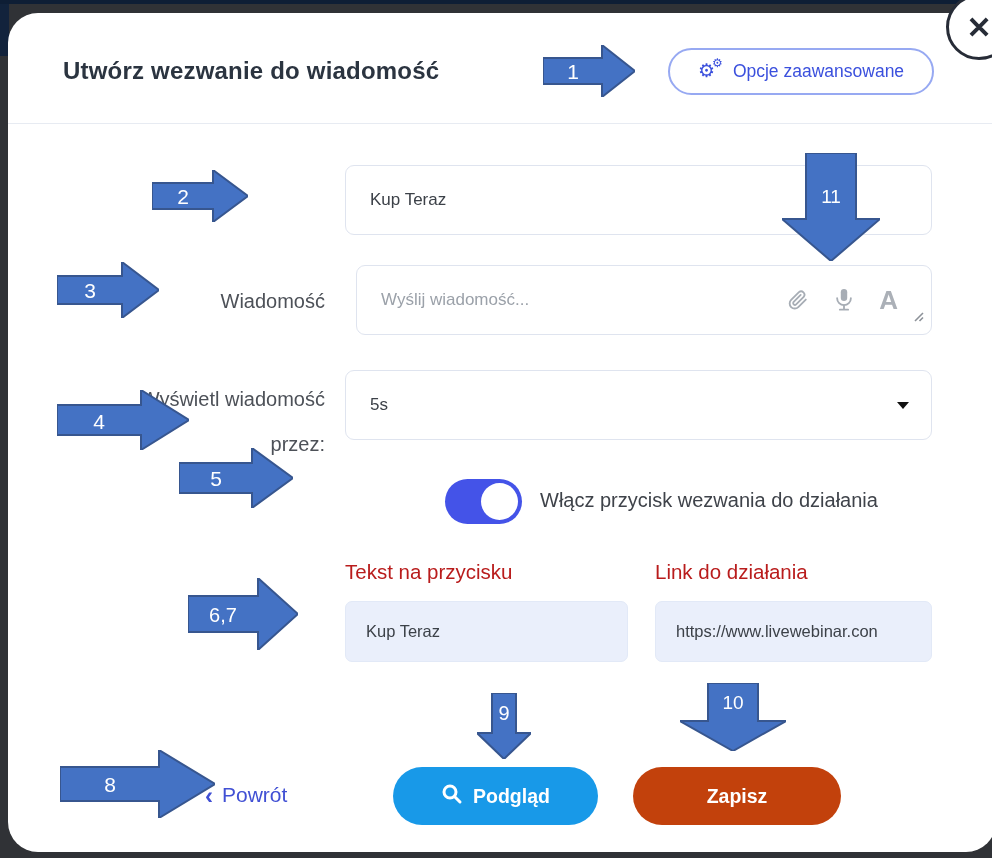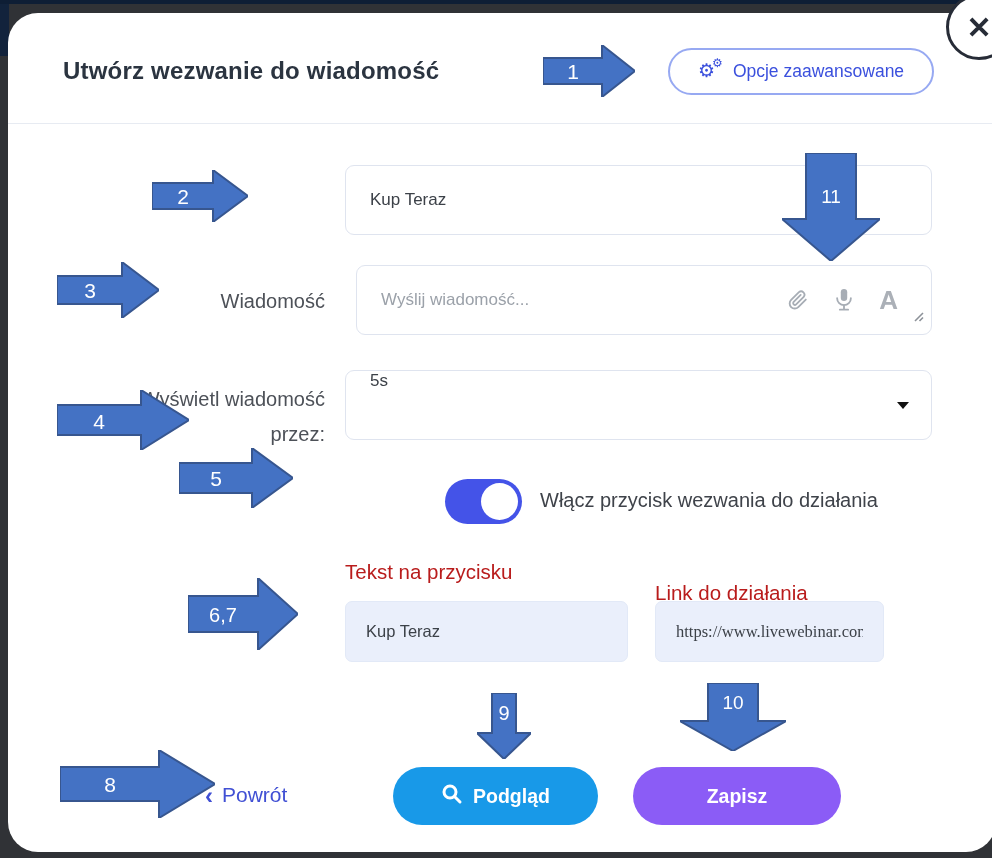--- a/index.html
+++ b/index.html
@@ -62,21 +62,21 @@
     position: absolute; right: 34px; top: 0; height: 100%;
     display: flex; align-items: center; gap: 24px;
   }
   .msg-icons svg, .msg-icons .fmt { display: block; }
   .fmt { font-size: 26px; font-weight: bold; color: #abb0b7; line-height: 1; }
   .resize-grip { position: absolute; right: 8px; bottom: 9px; }
 
   .select-box {
     position: absolute; left: 337px; top: 357px; width: 587px; height: 70px;
     border: 1px solid #dfe4ef; border-radius: 9px; background: #fff;
-    display: flex; align-items: flex-start; padding: 0 24px;
+    display: flex; align-items: center; padding: 0 24px;
     font-size: 17px; color: #3c4148; cursor: pointer;
   }
   .caret {
     position: absolute; right: 22px; top: 31px;
     width: 0; height: 0; border-left: 6px solid transparent;
     border-right: 6px solid transparent; border-top: 7px solid #111;
   }
 
   .toggle {
     position: absolute; left: 437px; top: 466px; width: 77px; height: 45px;
@@ -102,21 +102,21 @@
     color: #4150d4; font-size: 21px; cursor: pointer; display: flex; gap: 9px; align-items: center;
   }
   .back-link .chev { font-weight: bold; font-size: 24px; line-height: 21px; }
   .pill-btn {
     position: absolute; top: 754px; height: 58px; border: none; border-radius: 29px;
     color: #fff; font-size: 19.5px; font-weight: bold; cursor: pointer;
     display: flex; align-items: center; justify-content: center; gap: 10px;
     font-family: "Liberation Sans", sans-serif;
   }
   .preview-btn { left: 385px; width: 205px; background: #1899e8; }
-  .save-btn { left: 625px; width: 208px; background: #8b5cf6; }
+  .save-btn { left: 625px; width: 208px; background: #c2410c; }
 
   
   .arrow { position: absolute; z-index: 50; }
   .arrow text {
     font-family: "Liberation Sans", sans-serif;
     fill: #ffffff; font-size: 21px;
   }
 </style>
 </head>
 <body>
@@ -165,35 +165,35 @@
       <span class="fmt">A</span>
     </div>
     <span class="resize-grip">
       <svg width="13" height="13" viewBox="0 0 13 13" stroke="#8d9299" stroke-width="1.6">
         <path d="M12 4 L4 12 M12 8.5 L8.5 12"></path>
       </svg>
     </span>
   </div>
 
   <div class="field-label" style="left:37px; top:375px;">Wyświetl wiadomość</div>
-  <div class="field-label" style="left:37px; top:410px;">przez:</div>
+  <div class="field-label" style="left:37px; top:420px;">przez:</div>
   <div class="select-box">
     <span>5s</span>
     <span class="caret"></span>
   </div>
 
   <div class="toggle">
     <span class="knob"></span>
   </div>
   <div class="toggle-label">Włącz przycisk wezwania do działania</div>
 
   <div class="col-label" style="left:337px;">Tekst na przycisku</div>
-  <div class="col-label" style="left:647px;margin-top:21px;">Link do działania</div>
+  <div class="col-label" style="left:647px;">Link do działania</div>
   <input class="lite-input" style="left: 337px; width: 283px;" value="Kup Teraz">
-  <input class="lite-input" style="left: 647px; width: 229px; font-family: Liberation Serif, serif;" value="https://www.livewebinar.con">
+  <input class="lite-input" style="left: 647px; width: 277px;" value="https://www.livewebinar.con">
 
   <div class="back-link">
     <span class="chev">‹</span>
     <span>Powrót</span>
   </div>
   <button class="pill-btn preview-btn">
     <span>
       <svg width="22" height="22" viewBox="0 0 22 22" fill="none" stroke="#ffffff" stroke-width="3" stroke-linecap="round">
         <circle cx="9" cy="9" r="6"></circle>
         <line x1="13.5" y1="13.5" x2="19" y2="19"></line>

